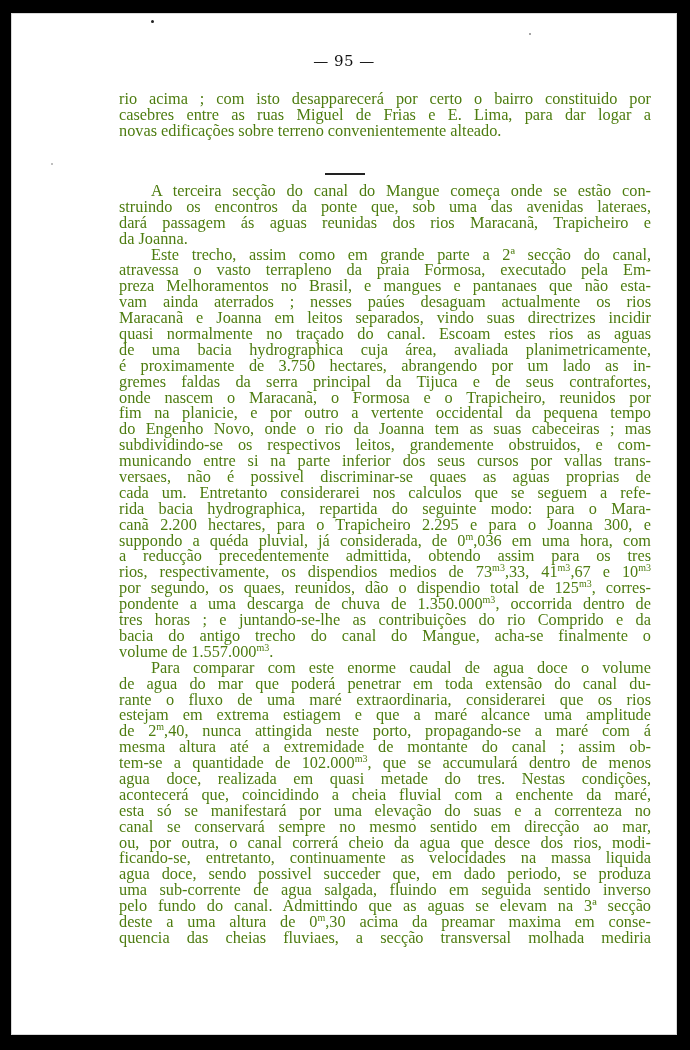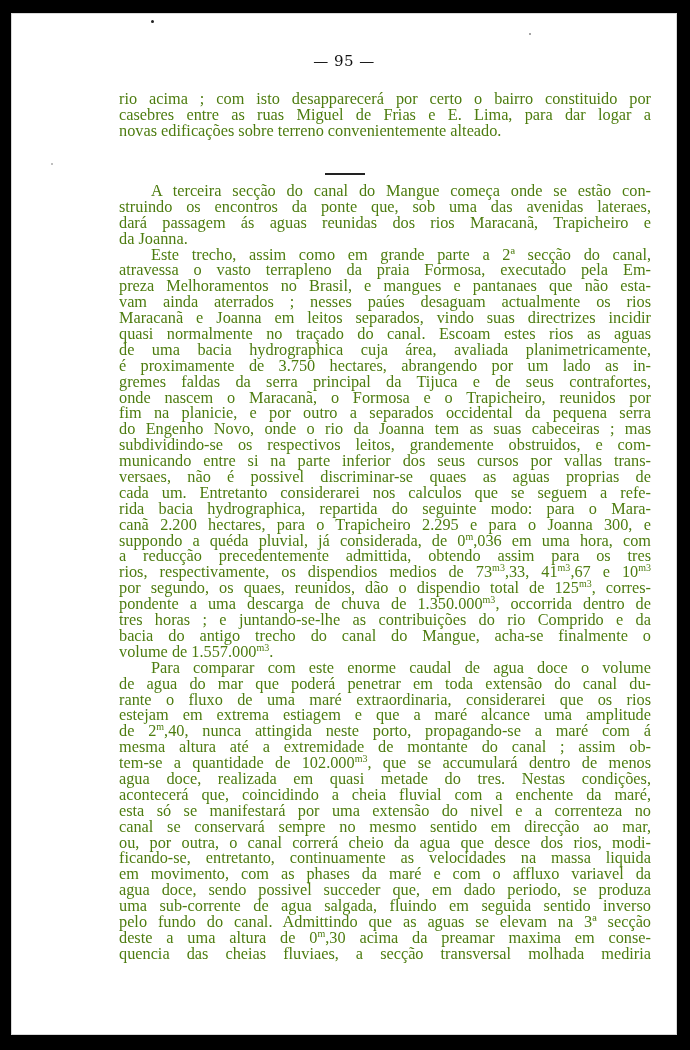--- a/index.html
+++ b/index.html
@@ -112,21 +112,21 @@
       <span class="line indented">Este trecho, assim como em grande parte a 2ª secção do canal,</span>
       <span class="line">atravessa o vasto terrapleno da praia Formosa, executado pela Em-</span>
       <span class="line">preza Melhoramentos no Brasil, e mangues e pantanaes que não esta-</span>
       <span class="line">vam ainda aterrados ; nesses paúes desaguam actualmente os rios</span>
       <span class="line">Maracanã e Joanna em leitos separados, vindo suas directrizes incidir</span>
       <span class="line">quasi normalmente no traçado do canal. Escoam estes rios as aguas</span>
       <span class="line">de uma bacia hydrographica cuja área, avaliada planimetricamente,</span>
       <span class="line">é proximamente de 3.750 hectares, abrangendo por um lado as in-</span>
       <span class="line">gremes faldas da serra principal da Tijuca e de seus contrafortes,</span>
       <span class="line">onde nascem o Maracanã, o Formosa e o Trapicheiro, reunidos por</span>
-      <span class="line">fim na planicie, e por outro a separados occidental da pequena serra</span>
+      <span class="line">fim na planicie, e por outro a vertente occidental da pequena tempo</span>
       <span class="line">do Engenho Novo, onde o rio da Joanna tem as suas cabeceiras ; mas</span>
       <span class="line">subdividindo-se os respectivos leitos, grandemente obstruidos, e com-</span>
       <span class="line">municando entre si na parte inferior dos seus cursos por vallas trans-</span>
       <span class="line">versaes, não é possivel discriminar-se quaes as aguas proprias de</span>
       <span class="line">cada um. Entretanto considerarei nos calculos que se seguem a refe-</span>
       <span class="line">rida bacia hydrographica, repartida do seguinte modo: para o Mara-</span>
       <span class="line">canã 2.200 hectares, para o Trapicheiro 2.295 e para o Joanna 300, e</span>
       <span class="line sup-line">suppondo a quéda pluvial, já considerada, de 0<sup>m</sup>,036 em uma hora, com</span>
       <span class="line">a reducção precedentemente admittida, obtendo assim para os tres</span>
       <span class="line sup-line">rios, respectivamente, os dispendios medios de 73<sup>m3</sup>,33, 41<sup>m3</sup>,67 e 10<sup>m3</sup></span>
@@ -139,25 +139,24 @@
     <p class="para">
       <span class="line indented">Para comparar com este enorme caudal de agua doce o volume</span>
       <span class="line">de agua do mar que poderá penetrar em toda extensão do canal du-</span>
       <span class="line">rante o fluxo de uma maré extraordinaria, considerarei que os rios</span>
       <span class="line">estejam em extrema estiagem e que a maré alcance uma amplitude</span>
       <span class="line sup-line">de 2<sup>m</sup>,40, nunca attingida neste porto, propagando-se a maré com á</span>
       <span class="line">mesma altura até a extremidade de montante do canal ; assim ob-</span>
       <span class="line sup-line">tem-se a quantidade de 102.000<sup>m3</sup>, que se accumulará dentro de menos</span>
       <span class="line">agua doce, realizada em quasi metade do tres. Nestas condições,</span>
       <span class="line">acontecerá que, coincidindo a cheia fluvial com a enchente da maré,</span>
-      <span class="line">esta só se manifestará por uma extensão do nivel e a correnteza no</span>
+      <span class="line">esta só se manifestará por uma elevação do suas e a correnteza no</span>
       <span class="line">canal se conservará sempre no mesmo sentido em direcção ao mar,</span>
       <span class="line">ou, por outra, o canal correrá cheio da agua que desce dos rios, modi-</span>
       <span class="line">ficando-se, entretanto, continuamente as velocidades na massa liquida</span>
-      <span class="line">em movimento, com as phases da maré e com o affluxo variavel da</span>
       <span class="line">agua doce, sendo possivel succeder que, em dado periodo, se produza</span>
       <span class="line">uma sub-corrente de agua salgada, fluindo em seguida sentido inverso</span>
       <span class="line">pelo fundo do canal. Admittindo que as aguas se elevam na 3ª secção</span>
       <span class="line sup-line">deste a uma altura de 0<sup>m</sup>,30 acima da preamar maxima em conse-</span>
       <span class="line">quencia das cheias fluviaes, a secção transversal molhada mediria</span>
     </p>
   </div>
 </div>
 
 </body></html>

